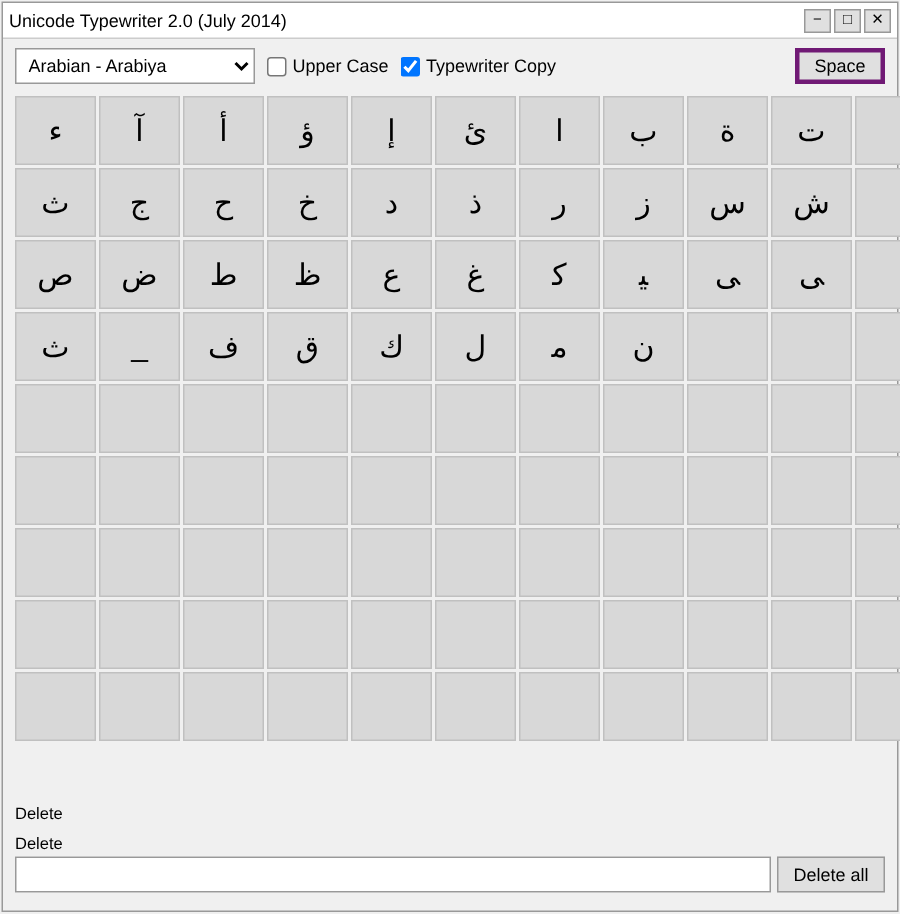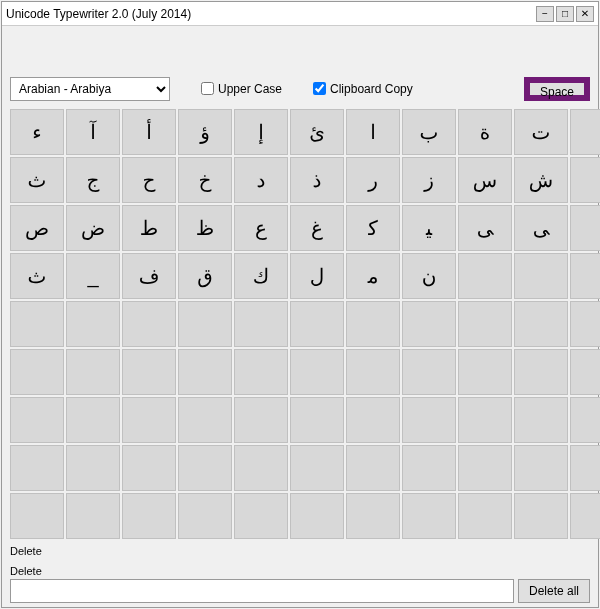--- a/index.html
+++ b/index.html
@@ -14,21 +14,20 @@
       height: 609px;
       overflow: hidden;
     }
     .window {
       width: 598px;
       height: 607px;
       background: #f0f0f0;
       border: 1px solid #999;
       display: flex;
       flex-direction: column;
-      gap: 45px;
     }
     .title-bar {
       background: #fff;
       border-bottom: 1px solid #ccc;
       display: flex;
       align-items: center;
       justify-content: space-between;
       padding: 2px 4px;
       height: 24px;
       flex-shrink: 0;
@@ -69,33 +68,32 @@
       border: 1px solid #999;
       background: #fff;
       padding: 2px 4px;
       font-size: 12px;
       height: 24px;
       width: 160px;
       cursor: pointer;
     }
     .checkbox-group {
       display: flex;
-      align-items: flex-start;
+      align-items: center;
       gap: 4px;
-      margin-left: 23px;
     }
     .checkbox-group input[type=checkbox] {
       margin: 0;
       cursor: pointer;
     }
     .checkbox-label {
       font-size: 12px;
     }
     .space-btn {
-      border: 6px solid #701a75;
+      border: 3px solid #701a75;
       background: #e0e0e0;
       padding: 2px 10px;
       font-size: 12px;
       height: 24px;
       cursor: pointer;
       margin-left: auto;
     }
     .grid-area {
       flex: 1;
       display: flex;
@@ -183,21 +181,21 @@
     <div class="toolbar">
       <select class="dropdown">
         <option>Arabian      - Arabiya</option>
       </select>
       <div class="checkbox-group">
         <input type="checkbox" id="uppercase" style="">
         <label class="checkbox-label" for="uppercase">Upper Case</label>
       </div>
       <div class="checkbox-group">
         <input type="checkbox" id="clipboard" checked="" style="">
-        <label class="checkbox-label" for="clipboard">Clipboard Copy</label>
+        <label class="checkbox-label" for="clipboard">Typewriter Copy</label>
       </div>
       <button class="space-btn">Space</button>
     </div>
 
     <div class="grid-area" id="grid-container">
     <div class="grid-row">
           <div class="cell">ء</div>
           <div class="cell">آ</div>
           <div class="cell">أ</div>
           <div class="cell">ؤ</div>

